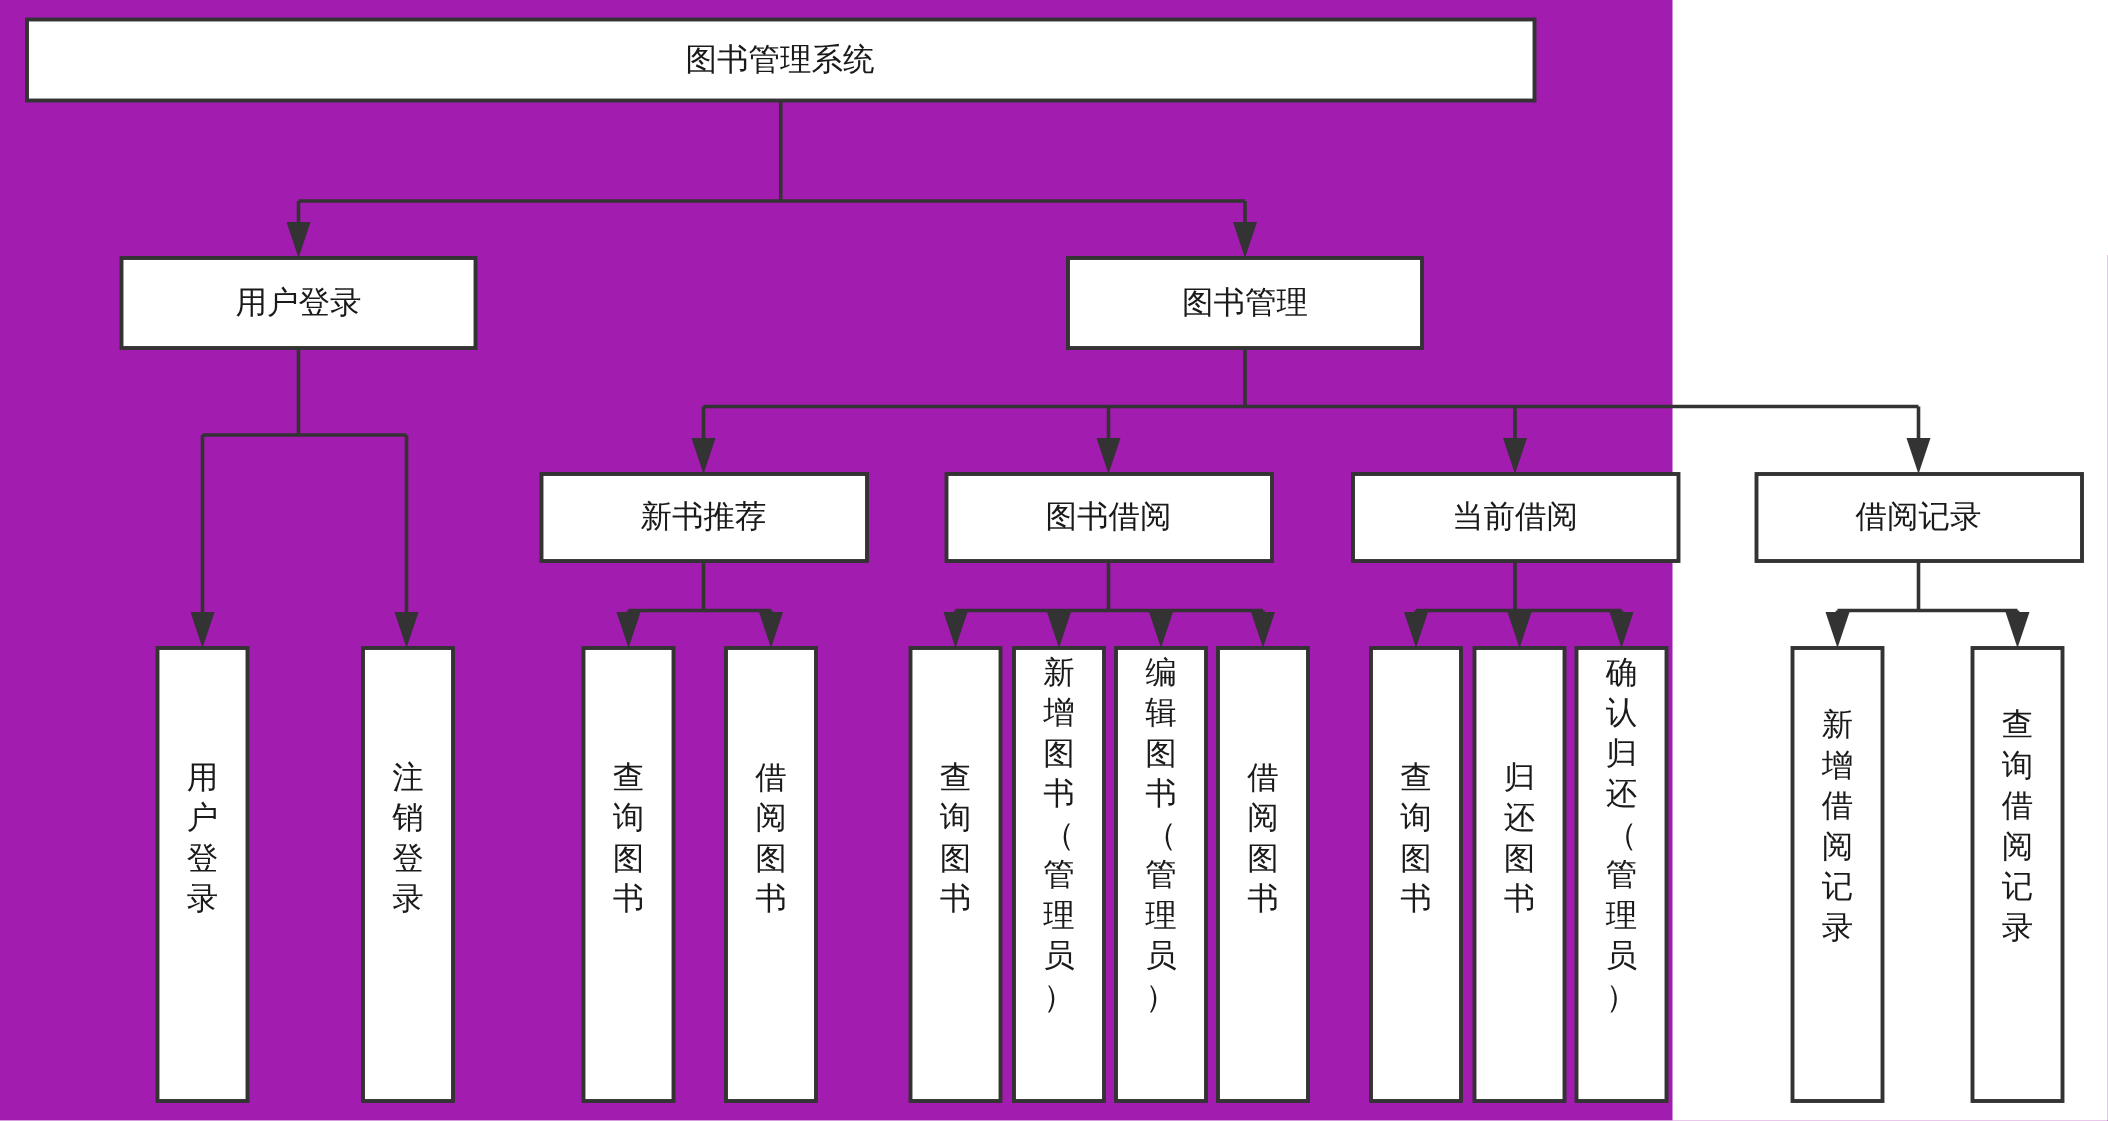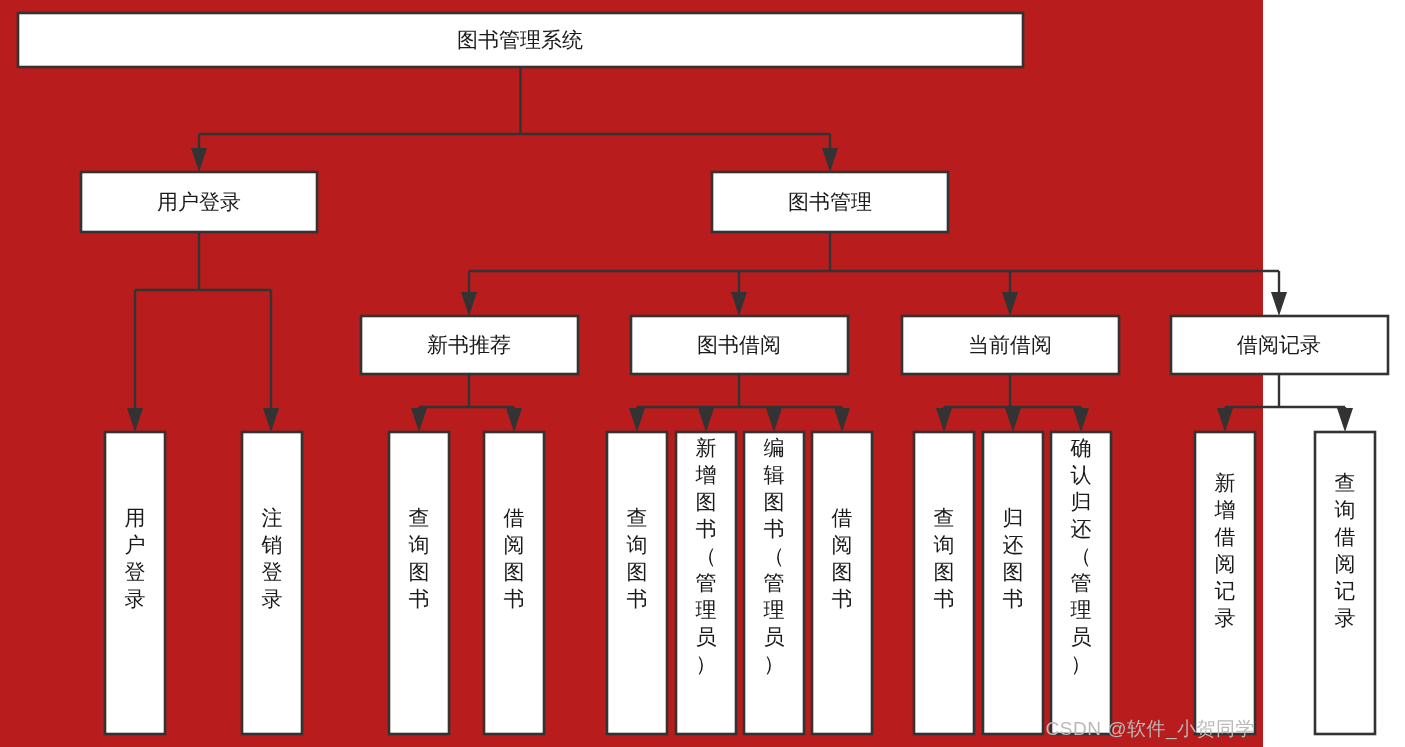--- a/index.html
+++ b/index.html
@@ -8,23 +8,23 @@
     background: #ffffff;
   }
   body {
     width: 1405px;
     height: 747px;
     font-family: "Liberation Sans", "DejaVu Sans", sans-serif;
     overflow: hidden;
   }
   #diagram-root {
     position: relative;
-    width: 1263px;
+    width: 1115px;
     height: 747px;
-    background: #b91c1c;
+    background: #a21caf;
   }
   svg.diagram-canvas {
     position: absolute;
     left: 0;
     top: 0;
     width: 1405px;
     height: 747px;
     display: block;
   }
   .node-box {
@@ -232,15 +232,14 @@
       <text class="node-label-v" x="1225" y="490"><tspan x="1225" y="490">新</tspan><tspan x="1225" y="517">增</tspan><tspan x="1225" y="544">借</tspan><tspan x="1225" y="571">阅</tspan><tspan x="1225" y="598">记</tspan><tspan x="1225" y="625">录</tspan></text>
     </g>
 
     <g>
       <rect class="node-box" x="1315" y="432" width="60" height="302"></rect>
       <text class="node-label-v" x="1345" y="490"><tspan x="1345" y="490">查</tspan><tspan x="1345" y="517">询</tspan><tspan x="1345" y="544">借</tspan><tspan x="1345" y="571">阅</tspan><tspan x="1345" y="598">记</tspan><tspan x="1345" y="625">录</tspan></text>
     </g>
 
   </svg>
 
-  <div class="watermark-text">CSDN @软件_小贺同学</div>
 
 </div>
 
 </body></html>

